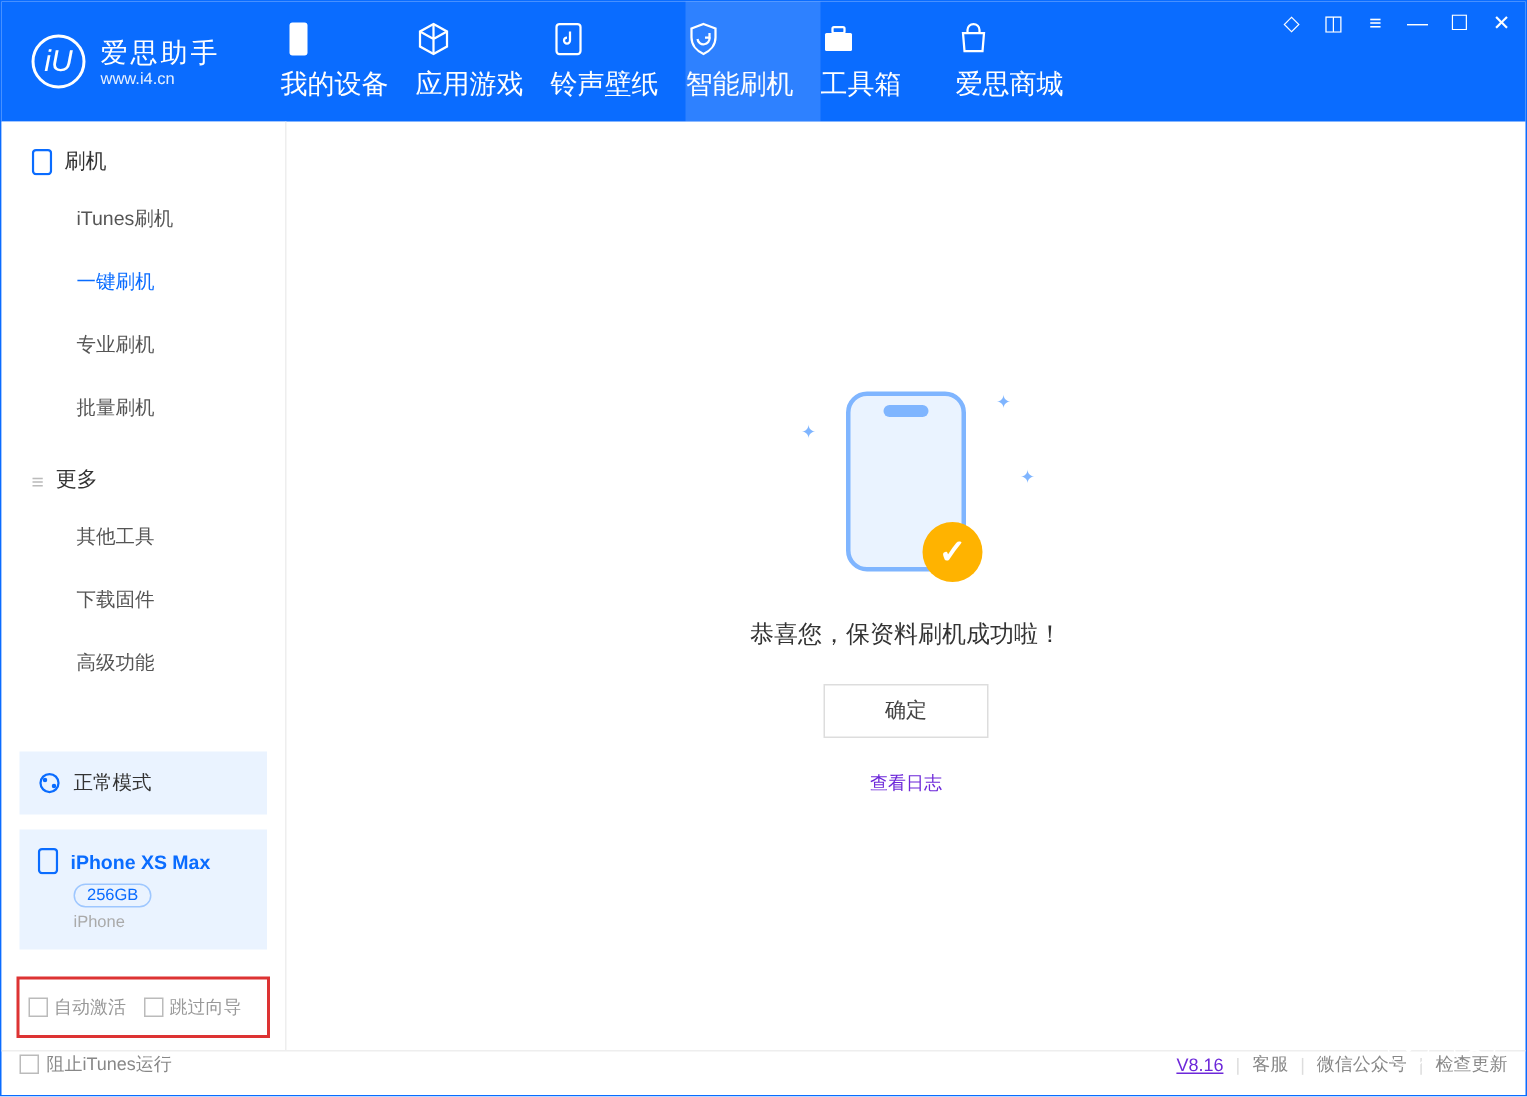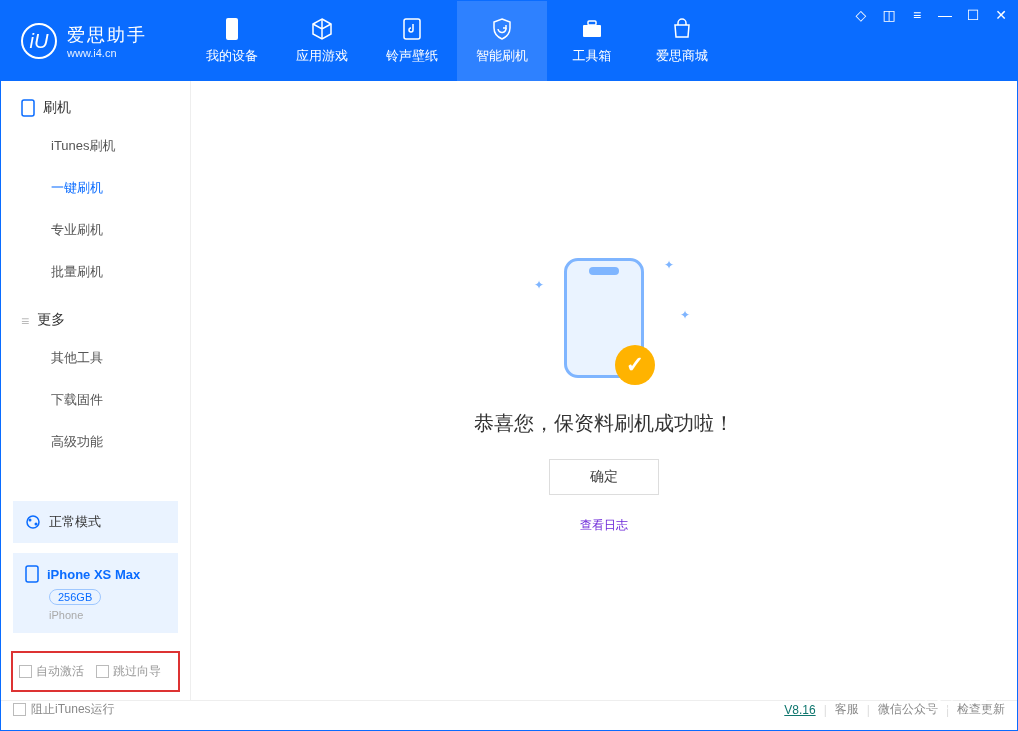--- a/index.html
+++ b/index.html
@@ -4,21 +4,21 @@
 <style>
 * { margin: 0; padding: 0; box-sizing: border-box; font-family: "Microsoft YaHei", "PingFang SC", sans-serif; }
 body { background: #f5f5f5; display: flex; align-items: center; justify-content: center; min-height: 100vh; }
 .window { width: 1018px; height: 731px; background: #fff; border: 1px solid #0a6cff; display: flex; flex-direction: column; position: relative; }
 .header { height: 80px; background: linear-gradient(90deg, #0a6cff 0%, #0a6cff 100%); display: flex; align-items: center; color: #fff; }
 .logo-area { display: flex; align-items: center; padding: 0 20px; gap: 10px; }
 .logo-circle { width: 36px; height: 36px; border: 2px solid #fff; border-radius: 50%; display: flex; align-items: center; justify-content: center; font-size: 20px; font-weight: normal; font-style: italic; }
 .logo-text1 { font-size: 18px; font-weight: 500; letter-spacing: 2px; }
 .logo-text2 { font-size: 11px; opacity: 0.9; }
 .nav { display: flex; margin-left: 20px; }
-.nav-item { width: 90px; height: 80px; display: flex; flex-direction: column; align-items: center; justify-content: center; cursor: pointer; font-size: 13px; gap: 6px; }
+.nav-item { width: 90px; height: 80px; display: flex; flex-direction: column; justify-content: center; cursor: pointer; font-size: 18px; gap: 6px; }
 .nav-item.active { background: rgba(255,255,255,0.15); }
 .nav-icon { width: 24px; height: 24px; display: flex; align-items: center; justify-content: center; }
 .win-controls { position: absolute; right: 8px; top: 6px; display: flex; gap: 12px; font-size: 14px; color: #fff; }
 .win-controls span { cursor: pointer; width: 16px; text-align: center; }
 .header-actions { position: absolute; right: 20px; bottom: 18px; display: flex; gap: 16px; }
 .hact { width: 28px; height: 28px; border: 1.5px solid #fff; border-radius: 50%; display: flex; align-items: center; justify-content: center; cursor: pointer; }
 .body { flex: 1; display: flex; overflow: hidden; }
 .sidebar { width: 190px; background: #fff; border-right: 1px solid #eee; display: flex; flex-direction: column; }
 .side-group { padding: 18px 0 0 0; }
 .side-group-title { display: flex; align-items: flex-end; gap: 8px; padding: 0 20px; font-size: 14px; color: #333; margin-bottom: 8px; }
@@ -33,29 +33,29 @@
 .side-spacer { flex: 1; }
 .highlight-box { border: 2px solid #d33; margin: 8px 10px; padding: 10px 6px; display: flex; gap: 12px; align-items: center; }
 .chk { display: flex; align-items: center; gap: 4px; font-size: 12px; color: #999; cursor: pointer; }
 .chk-box { width: 13px; height: 13px; border: 1px solid #bbb; }
 .main { flex: 1; display: flex; flex-direction: column; align-items: center; justify-content: center; gap: 22px; }
 .illus { width: 160px; height: 140px; position: relative; display: flex; align-items: center; justify-content: center; }
 .phone { width: 80px; height: 120px; border: 3px solid #7fb5ff; border-radius: 14px; background: #eaf3ff; position: relative; }
 .notch { position: absolute; top: 6px; left: 50%; transform: translateX(-50%); width: 30px; height: 8px; background: #7fb5ff; border-radius: 4px; }
 .check-badge { position: absolute; right: -14px; bottom: -10px; width: 40px; height: 40px; background: #ffb300; border-radius: 50%; display: flex; align-items: center; justify-content: center; color: #fff; font-size: 22px; font-weight: bold; }
 .sparkle { position: absolute; color: #7fb5ff; font-size: 12px; }
-.success-msg { font-size: 20px; color: #333; font-weight: 500; }
+.success-msg { font-size: 16px; color: #333; font-weight: 500; }
 .ok-btn { border: 1px solid #ddd; padding: 8px 40px; font-size: 14px; color: #444; cursor: pointer; background: #fff; }
 .log-link { font-size: 12px; color: #6d28d9; cursor: pointer; }
 .footer { height: 30px; border-top: 1px solid #eee; display: flex; align-items: flex-start; padding: 0 12px; font-size: 12px; color: #888; }
 .foot-chk { display: flex; align-items: center; gap: 5px; }
 .foot-right { margin-left: auto; display: flex; gap: 8px; align-items: center; color: #888; }
 .foot-link { color: #888; cursor: pointer; }
 .foot-sep { color: #ddd; }
-.version { color: #0f766e; text-decoration: underline; }
+.version { color: #6d28d9; text-decoration: underline; }
 svg { display: block; }
 </style>
 </head>
 <body>
 
 <div class="window">
 
   <div class="header">
     <div class="logo-area">
       <div class="logo-circle">iU</div>

